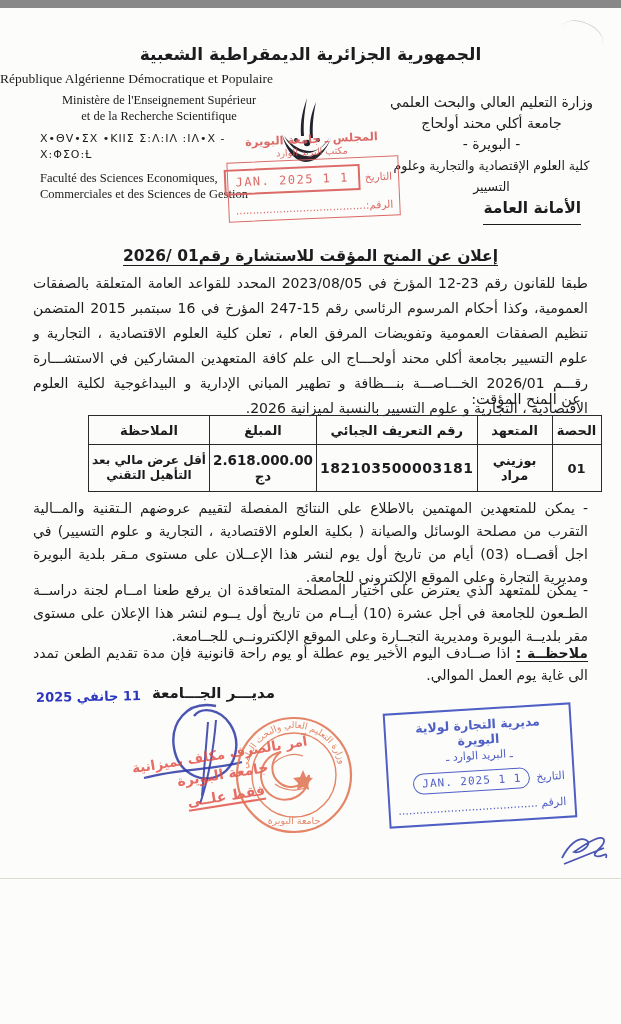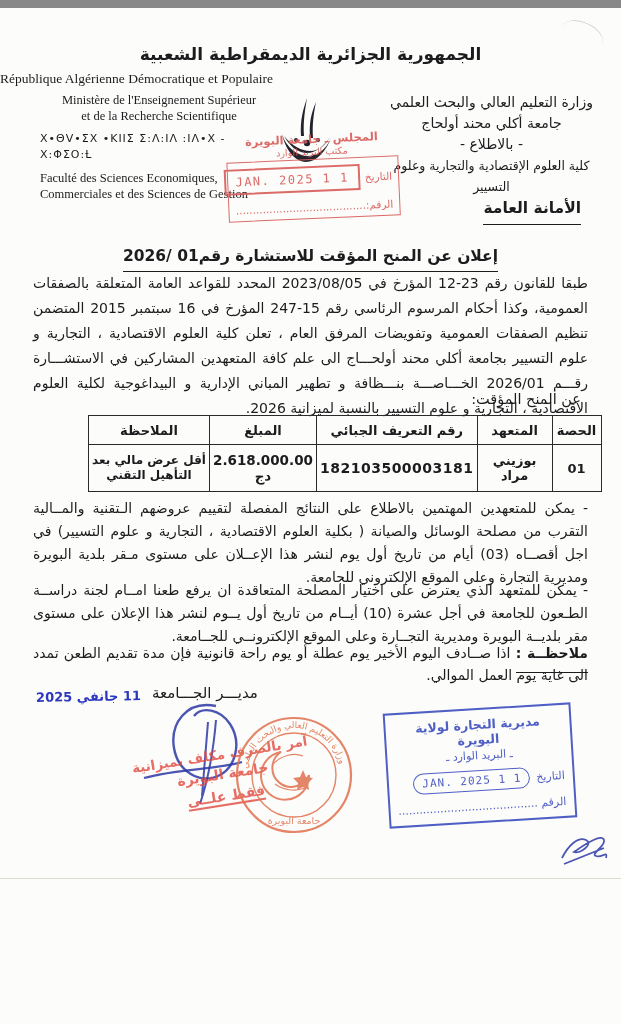--- a/index.html
+++ b/index.html
@@ -31,43 +31,43 @@
   .stamp-outer{border:1.6px solid #d95f5c;padding:6px 6px 5px 6px;}
   .stamp-date-row{display:flex;direction:rtl;align-items:center;gap:5px;justify-content:flex-start;}
   .stamp-date-row .lab{font-size:10.5px;}
   .stamp-date-box{border:2px solid #d95f5c;padding:4px 9px;
     font-family:"DejaVu Sans Mono",monospace;font-size:12px;letter-spacing:1.5px;white-space:nowrap;}
   .stamp-num-row{margin-top:9px;font-size:10.5px;white-space:nowrap;overflow:hidden;}
   
   .secretariat{position:absolute;top:191px;right:40px;font-size:15.5px;font-weight:bold;
     border-bottom:1.6px solid #1c1c1e;padding-bottom:7px;direction:rtl;}
   .doc-title{position:absolute;top:238px;left:0;width:100%;text-align:center;direction:rtl;}
-  .doc-title span{font-size:15.5px;font-weight:bold;border-bottom:1.6px solid #1c1c1e;padding-bottom:6px;}
+  .doc-title span{font-size:15.5px;font-weight:bold;border-bottom:1.6px solid #1c1c1e;padding-bottom:0;}
   
   .para{position:absolute;left:33px;width:555px;direction:rtl;text-align:justify;
     font-size:14px;line-height:25px;}
   .p1{top:263px;}
   .table-intro{position:absolute;top:383px;right:40px;direction:rtl;font-size:14.5px;}
   .p2{top:489px;line-height:23px;}
   .p3{top:571px;line-height:23px;}
   .note{top:634px;line-height:22px;}
-  .note b{border-bottom:1.6px solid #1c1c1e;padding-bottom:11px;}
+  .note b{border-bottom:1.6px solid #1c1c1e;padding-bottom:0;}
   
   table.grant{position:absolute;top:407px;left:88px;direction:rtl;border-collapse:collapse;
     font-size:13px;}
   table.grant th,table.grant td{border:1.2px solid #2a2a2a;text-align:center;padding:2px 3px;}
   table.grant th{font-weight:bold;height:24px;}
   table.grant td{height:42px;font-weight:bold;}
   .col-lot{width:42px;} .col-bidder{width:68px;} .col-nif{width:142px;}
   .col-amount{width:98px;} .col-note{width:114px;}
   td.nif{font-size:14px;font-family:"DejaVu Sans",sans-serif;letter-spacing:.5px;}
   td.amount{direction:ltr;font-size:13.5px;}
   td.remark{font-size:12px;line-height:15px;}
   
-  .sig-title{position:absolute;top:676px;left:152px;font-size:15px;font-weight:normal;direction:rtl;}
+  .sig-title{position:absolute;top:676px;left:152px;font-size:15px;font-weight:bold;direction:rtl;}
   .date-hand{position:absolute;top:681px;left:36px;color:#2c37c0;font-weight:bold;
     font-size:13px;direction:rtl;transform:rotate(-1deg);}
   .sig-scrawl{position:absolute;top:688px;left:138px;}
   
   .red-lines{position:absolute;top:738px;left:128px;width:190px;color:#e04a40;
     transform:rotate(-9deg);direction:rtl;text-align:center;font-weight:bold;opacity:.8;}
   .red-lines .a{font-size:13.5px;} .red-lines .b{font-size:14px;margin-top:4px;}
   .red-lines .c{font-size:14px;margin-top:6px;border-bottom:2px solid #e04a40;display:inline-block;}
   
   .round-stamp{position:absolute;top:706px;left:233px;opacity:.85;}
@@ -98,21 +98,21 @@
     <div class="c">Ministère de l'Enseignement Supérieur</div>
     <div class="c">et de la Recherche Scientifique</div>
     <div class="tifinagh">X•ΘV•ΣX •KIIΣ Σ:Λ:IΛ :IΛ•X - X:ΦΣΟ:Ƚ</div>
     <div class="sp">Faculté des Sciences Economiques,</div>
     <div>Commerciales et des Sciences de Gestion</div>
   </div>
 
   <div class="hdr-right">
     <div>وزارة التعليم العالي والبحث العلمي</div>
     <div>جامعة أكلي محند أولحاج</div>
-    <div>- بالاطلاع -</div>
+    <div>- البويرة -</div>
     <div class="fac">كلية العلوم الإقتصادية والتجارية وعلوم التسيير</div>
   </div>
 
   <div class="logo">
     <svg width="62" height="80" viewBox="0 0 62 80">
       <path d="M31,2 C27,14 24,24 25,40 L28,40 C27,26 29,14 31,2 Z" fill="#23232e"></path>
       <path d="M40,6 C35,18 33,26 34,42 L37,42 C36,28 38,16 40,6 Z" fill="#23232e"></path>
       <path d="M6,38 C10,52 22,60 32,60 C44,60 52,50 56,40 C50,56 40,66 30,66 C18,66 9,52 6,38 Z" fill="#23232e"></path>
       <path d="M8,40 C16,50 26,55 34,55 C44,55 50,48 54,41 C48,50 40,57 31,57 C21,57 13,49 8,40 Z" fill="#23232e"></path>
       <circle cx="31" cy="47" r="3.2" fill="#23232e"></circle>

